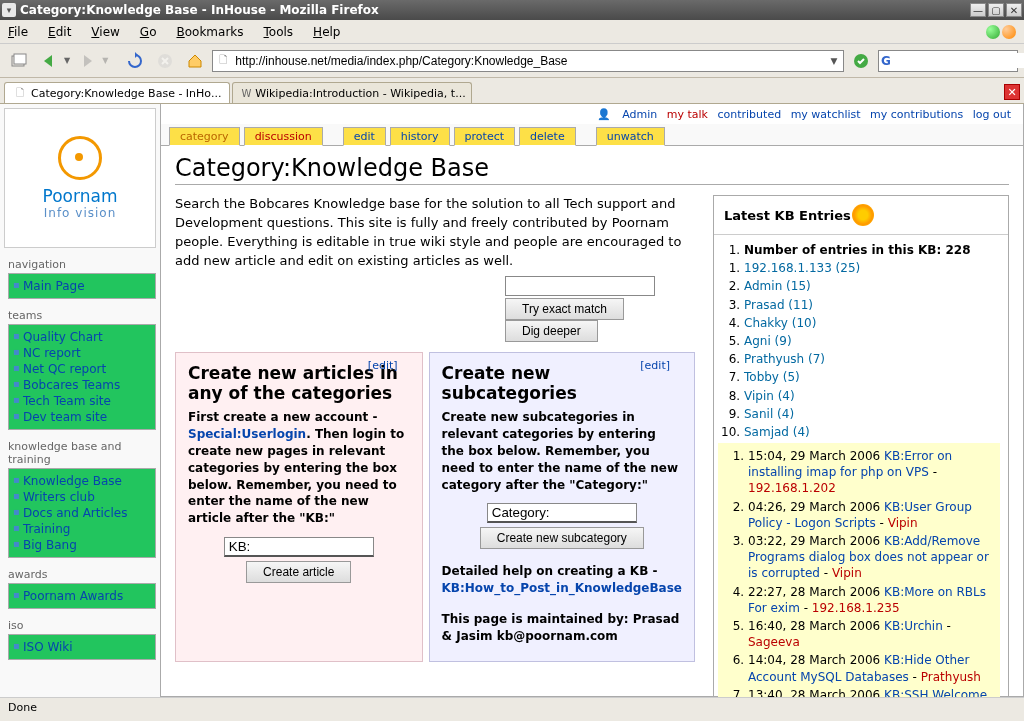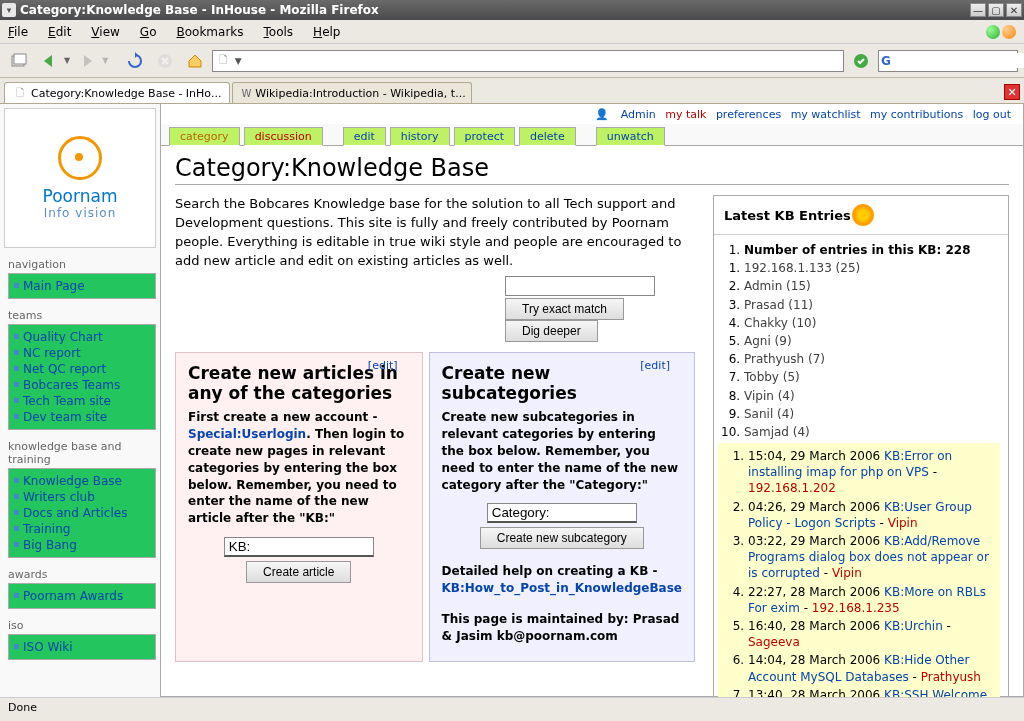--- a/index.html
+++ b/index.html
@@ -55,21 +55,21 @@
 .portlet li::before { content:"▪"; position:absolute; left:0; color:#4488cc; font-size:10px; }
 .portlet a { color:#0645ad; font-size:12px; text-decoration:none; }
 
 .main-col { flex:1; background:#fff; border:1px solid #aaa; border-top:none; position:relative; }
 .top-links { position:absolute; top:4px; right:12px; font-size:11px; }
 .top-links a { color:#0645ad; text-decoration:none; margin-left:6px; }
 .top-links .usericon { color:#888; margin-right:2px;}
 .top-links .mytalk { color:#ba0000; }
 
 .page-tabs { display:flex; padding-left:8px; height:22px; align-items:flex-end; background:#f9f9f9; border-bottom:1px solid #aaa; margin-top:20px;}
-.ptab { background:#bef264; border:1px solid #aaa; border-bottom:1px solid #fff; padding:2px 10px; margin-right:4px; font-size:11px; position:relative; bottom:-1px; }
+.ptab { background:#fde047; border:1px solid #aaa; border-bottom:1px solid #fff; padding:2px 10px; margin-right:4px; font-size:11px; position:relative; bottom:-1px; }
 .ptab a { color:#0645ad; text-decoration:none; }
 .ptab.sel a { color:#ba6600; }
 .ptab.disc a { color:#ba0000; }
 
 .page-body { padding: 8px 14px; }
 .page-body h1 { font-size:24px; font-weight:normal; border-bottom:1px solid #aaa; padding-bottom:2px; margin-bottom:10px; }
 .intro { font-size:13px; line-height:1.45; max-width:520px; }
 
 .search-area { margin: 6px 0 10px 330px; }
 .search-area input[type=text]{ border:1px solid #888; height:20px; width:150px; padding:0 4px;}
@@ -86,21 +86,21 @@
 .box p { margin:6px 0; line-height:1.4;font-weight:bold; }
 .box .field { text-align:center; margin:10px 0 0 0; }
 .box input[type=text]{ border:1px solid #888; border-bottom:2px solid #555; height:20px; width:150px; padding:0 4px;}
 
 .right-panel { width:296px; border:1px solid #aaa; float:right; margin:0 0 8px 12px; }
 .rp-head { padding:8px 10px; font-weight:bold; font-size:13px; display:flex;align-items:center;gap:1px;border-bottom:1px solid #ccc; }
 .flower { width:22px;height:22px; background: radial-gradient(circle,#fc0 30%,#f90 60%,#fc0 100%); border-radius:50%; position:relative;}
 .rp-body { padding:6px 8px 6px 4px; font-size:12px; }
 .rp-body ol { margin-left:26px; }
 .rp-body li { padding:1px 0; line-height:1.35; }
-.rp-body a { color:#404040; text-decoration:none; }
+.rp-body a { color:#0369a1; text-decoration:none; }
 .rp-body .auth { color:#ba0000; }
 .rp-recent { background:#ffffcc; padding:4px 6px 4px 4px; margin-top:2px;}
 .rp-recent ol { margin-left:26px; }
 
 .clearfix::after{content:"";display:table;clear:both;}
 </style>
 </head>
 <body>
 
 <div class="titlebar">
@@ -156,20 +156,21 @@
         <path d="M6 6 L12 12 M12 6 L6 12" stroke="#fff" stroke-width="2"></path>
       </svg>
     </span>
   <span class="tool-btn">
       <svg width="18" height="18">
         <path d="M3 9 L9 3 L15 9 L15 15 L3 15 Z" fill="#fc6" stroke="#c80"></path>
       </svg>
     </span>
   <div class="url-bar">
     <span class="favicon">🗋</span>
+    <input type="text" value="http://inhouse.net/media/index.php/Category:Knowledge_Base" style="">
     <span class="go-drop">▼</span>
   </div>
   <span class="tool-btn">
       <svg width="18" height="18">
         <circle cx="9" cy="9" r="7" fill="#4a4"></circle>
         <path d="M6 9 L8 11 L12 7" stroke="#fff" stroke-width="2" fill="none"></path>
       </svg>
     </span>
   <div class="search-box">
     <span class="favicon" style="font-weight:bold;color:#36c;">G</span>
@@ -253,21 +254,21 @@
       </ul>
           </div>
     </div>
   </div>
 
   <div class="main-col">
     <div class="top-links">
       <span class="usericon">👤</span>
       <a>Admin</a>
       <a class="mytalk">my talk</a>
-      <a>preferences</a>
+      <a>contributed</a>
       <a>my watchlist</a>
       <a>my contributions</a>
       <a>log out</a>
     </div>
 
     <div class="page-tabs">
       <div class="ptab sel"><a>category</a></div>
       <div class="ptab disc"><a>discussion</a></div>
       <div style="width:16px"></div>
       <div class="ptab"><a>edit</a></div>

